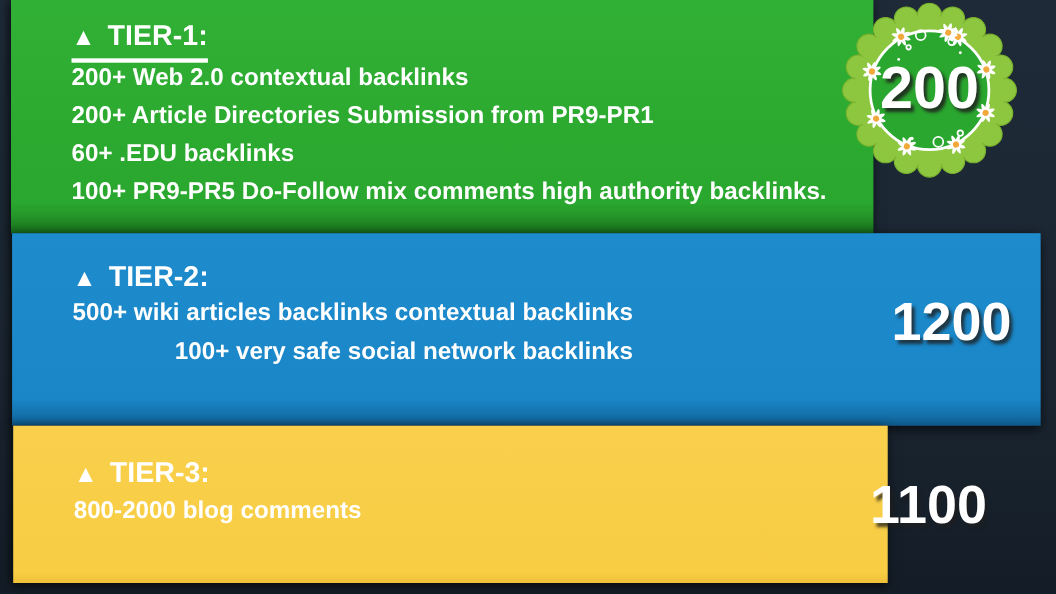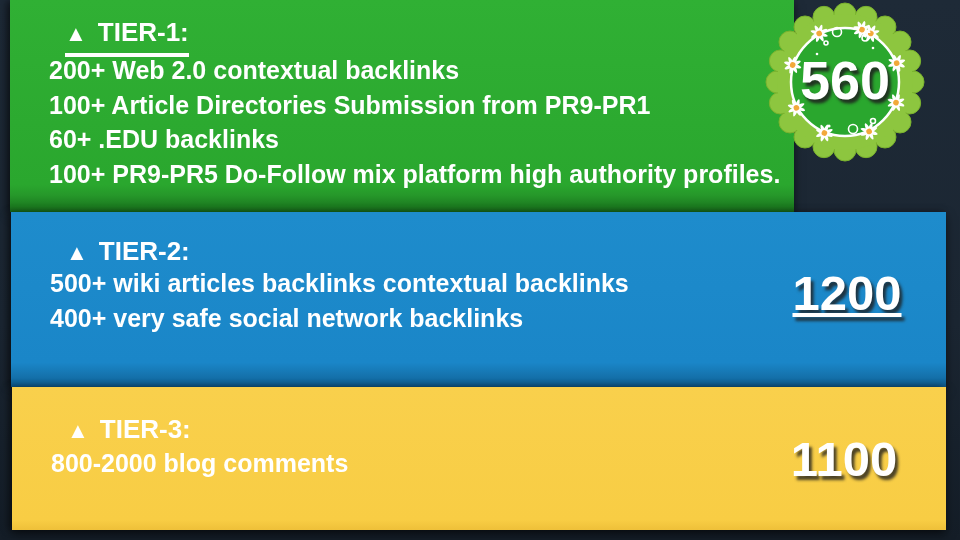--- a/index.html
+++ b/index.html
@@ -12,27 +12,28 @@
   .band{position:absolute;box-shadow:0 4px 9px rgba(0,0,0,.5),-4px 0 7px rgba(0,0,0,.35);}
   .band-green{
     left:10px;top:0;width:784px;height:212px;
     background:linear-gradient(to bottom,#30b034 0%,#2aa72e 87%,#26982a 92%,#1d7d21 97%,#176a1b 100%);
   }
   .band-blue{
     left:11px;top:212px;width:935px;height:175px;
     background:linear-gradient(to bottom,#1e8ccc 0%,#1a86c8 86%,#146fa8 95%,#0e5787 100%);
   }
   .band-yellow{
-    left:12px;top:387px;width:934px;height:143px;
+    left:12px;top:387px;width:766px;height:143px;
     background:linear-gradient(to bottom,#f9d04c 0%,#f8cd44 93%,#eec039 100%);
+    padding-left:29px;
   }
   .heading{position:absolute;left:55px;font-size:26px;line-height:30px;white-space:nowrap;}
   .heading .tri{font-size:22px;margin-right:11px;}
   .heading.underlined{border-bottom:4px solid #fff;padding-bottom:4px;}
-  .items{position:absolute;left:39px;font-size:25px;white-space:nowrap;}
+  .items{position:absolute;left:55px;font-size:22px;white-space:nowrap;}
   .items .item{line-height:34.5px;}
   .items-wide .item{line-height:35px;}
   .count{
     position:absolute;font-size:49px;text-align:center;width:160px;
     text-shadow:3px 4px 3px rgba(30,30,30,.8);
   }
   .badge{position:absolute;left:765px;top:2px;width:160px;height:160px;}
   .badge svg{position:absolute;left:0;top:0;}
   .badge .badge-num{
     position:absolute;left:0;top:0;width:160px;height:160px;
@@ -45,33 +46,33 @@
 <body>
 
 <div class="stage">
 
   <div class="band band-green">
     <div class="heading underlined" style="top:17px;">
       <span class="tri">▲</span><span>TIER-1:</span>
     </div>
     <div class="items" style="top:53px;">
       <div class="item">200+ Web 2.0 contextual backlinks</div>
-      <div class="item">100+ Article Directories Submission from PR9-PR1</div>
+      <div class="item">200+ Article Directories Submission from PR9-PR1</div>
       <div class="item">60+ .EDU backlinks</div>
-      <div class="item">100+ PR9-PR5 Do-Follow mix platform high authority profiles.</div>
+      <div class="item">100+ PR9-PR5 Do-Follow mix comments high authority backlinks.</div>
     </div>
   </div>
 
   <div class="band band-blue">
     <div class="heading" style="top:24px;">
       <span class="tri">▲</span><span>TIER-2:</span>
     </div>
-    <div class="items items-wide" style="top:54px;">
+    <div class="items items-wide" style="top:54px;text-align:right;">
       <div class="item">500+ wiki articles backlinks contextual backlinks</div>
-      <div class="item">400+ very safe social network backlinks</div>
+      <div class="item">100+ very safe social network backlinks</div>
     </div>
   </div>
 
   <div class="band band-yellow">
     <div class="heading" style="top:27px;">
       <span class="tri">▲</span><span>TIER-3:</span>
     </div>
     <div class="items items-wide" style="top:59px;">
       <div class="item">800-2000 blog comments</div>
     </div>
@@ -134,19 +135,19 @@
       </g>
       <g fill="#ffffff">
         <circle cx="93" cy="26" r="1.6"></circle>
         <circle cx="108" cy="46" r="1.3"></circle>
         <circle cx="52" cy="52" r="1.3"></circle>
         <circle cx="64" cy="124" r="1.6"></circle>
         <circle cx="99" cy="132" r="1.3"></circle>
         <circle cx="113" cy="62" r="1.2"></circle>
       </g>
     </svg>
-    <div class="badge-num">560</div>
+    <div class="badge-num">200</div>
   </div>
 
-  <div class="count" style="left:767px;top:265px;text-decoration:underline;">1200</div>
+  <div class="count" style="left:785px;top:265px;">1200</div>
   <div class="count" style="left:764px;top:431px;">1100</div>
 
 </div>
 
 </body></html>

